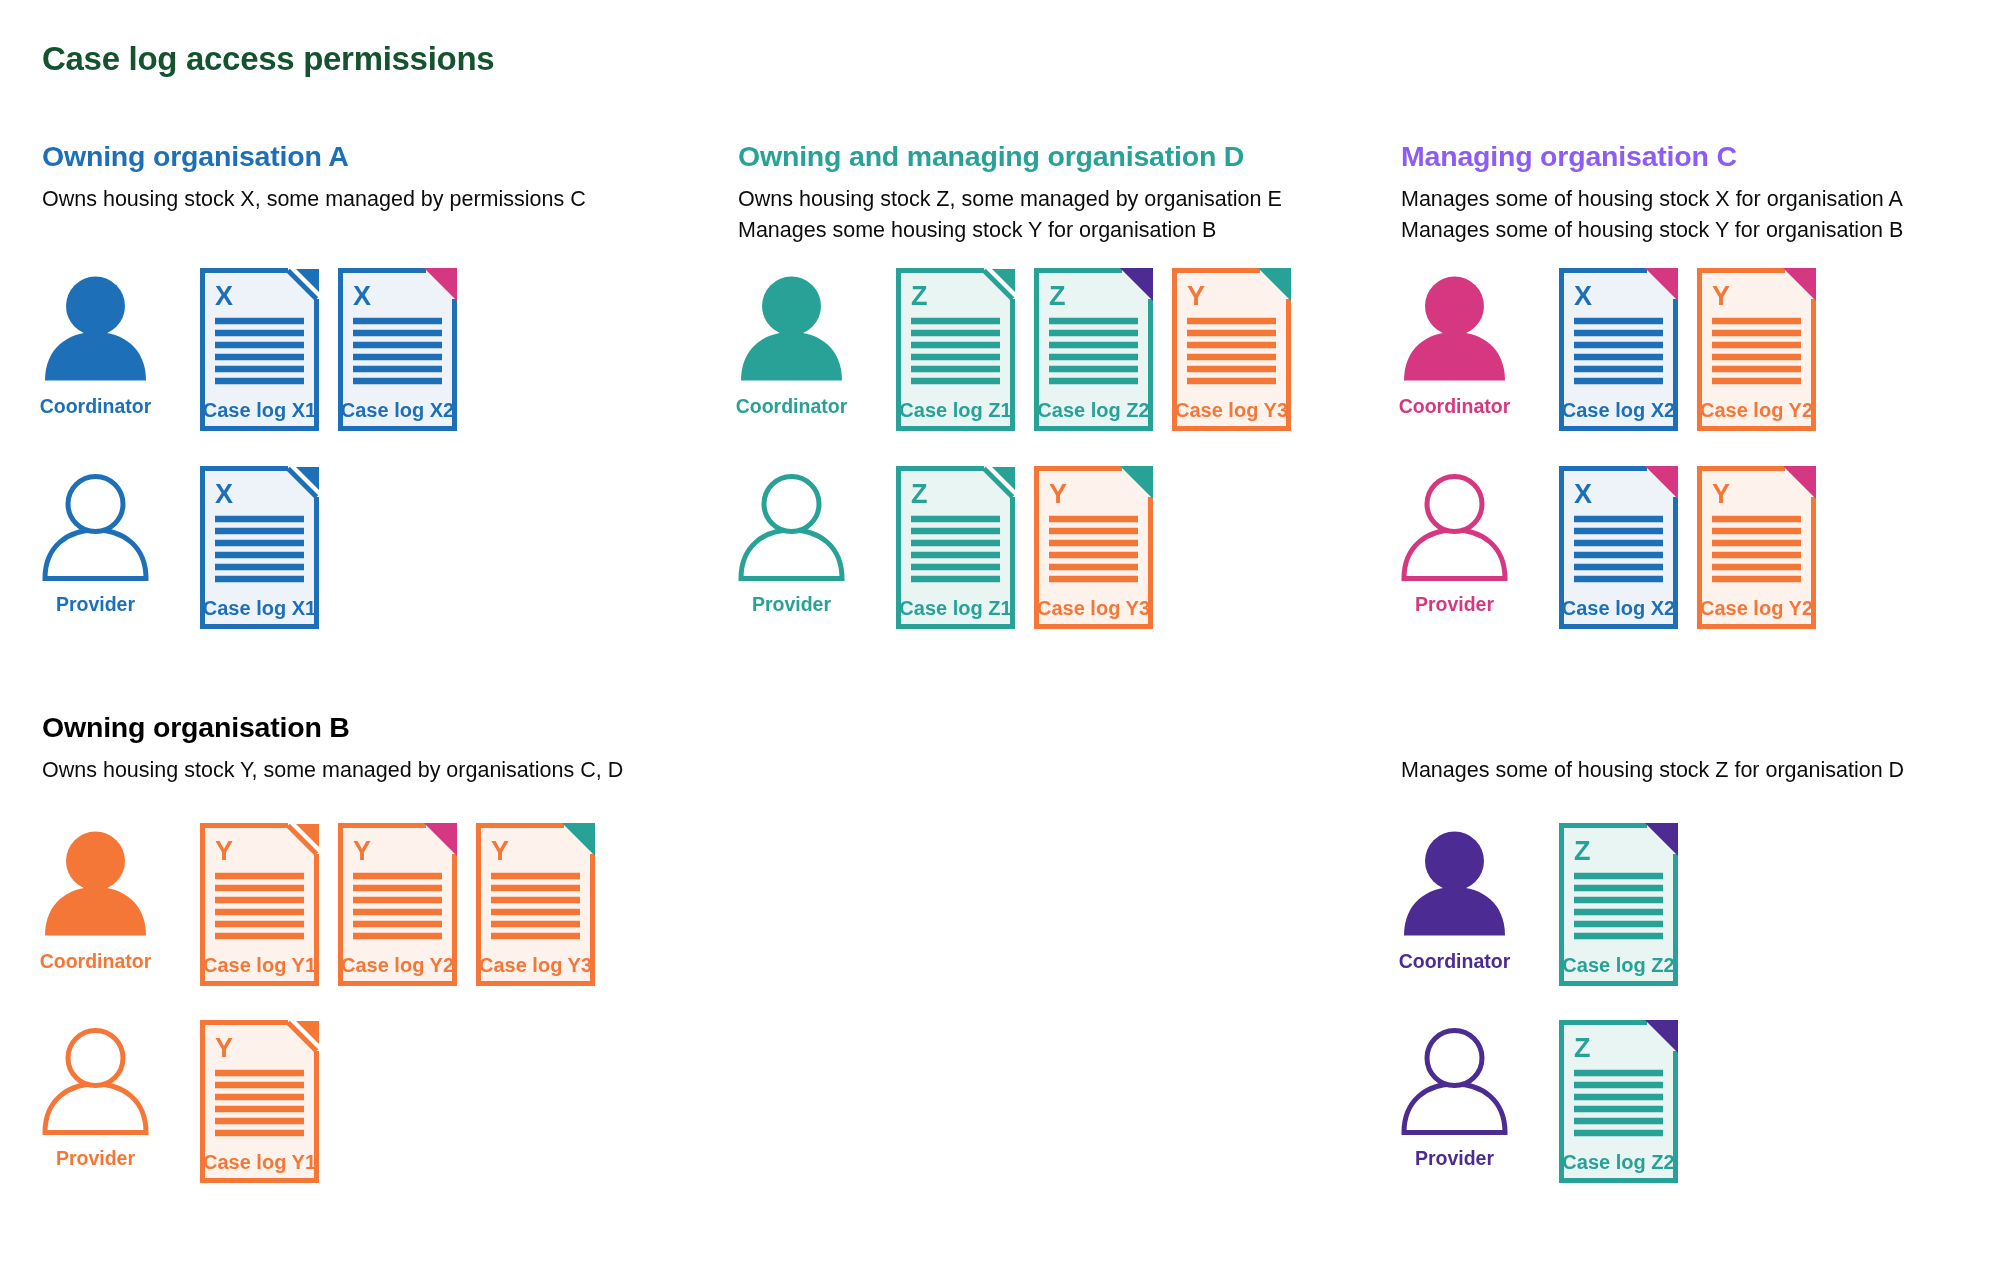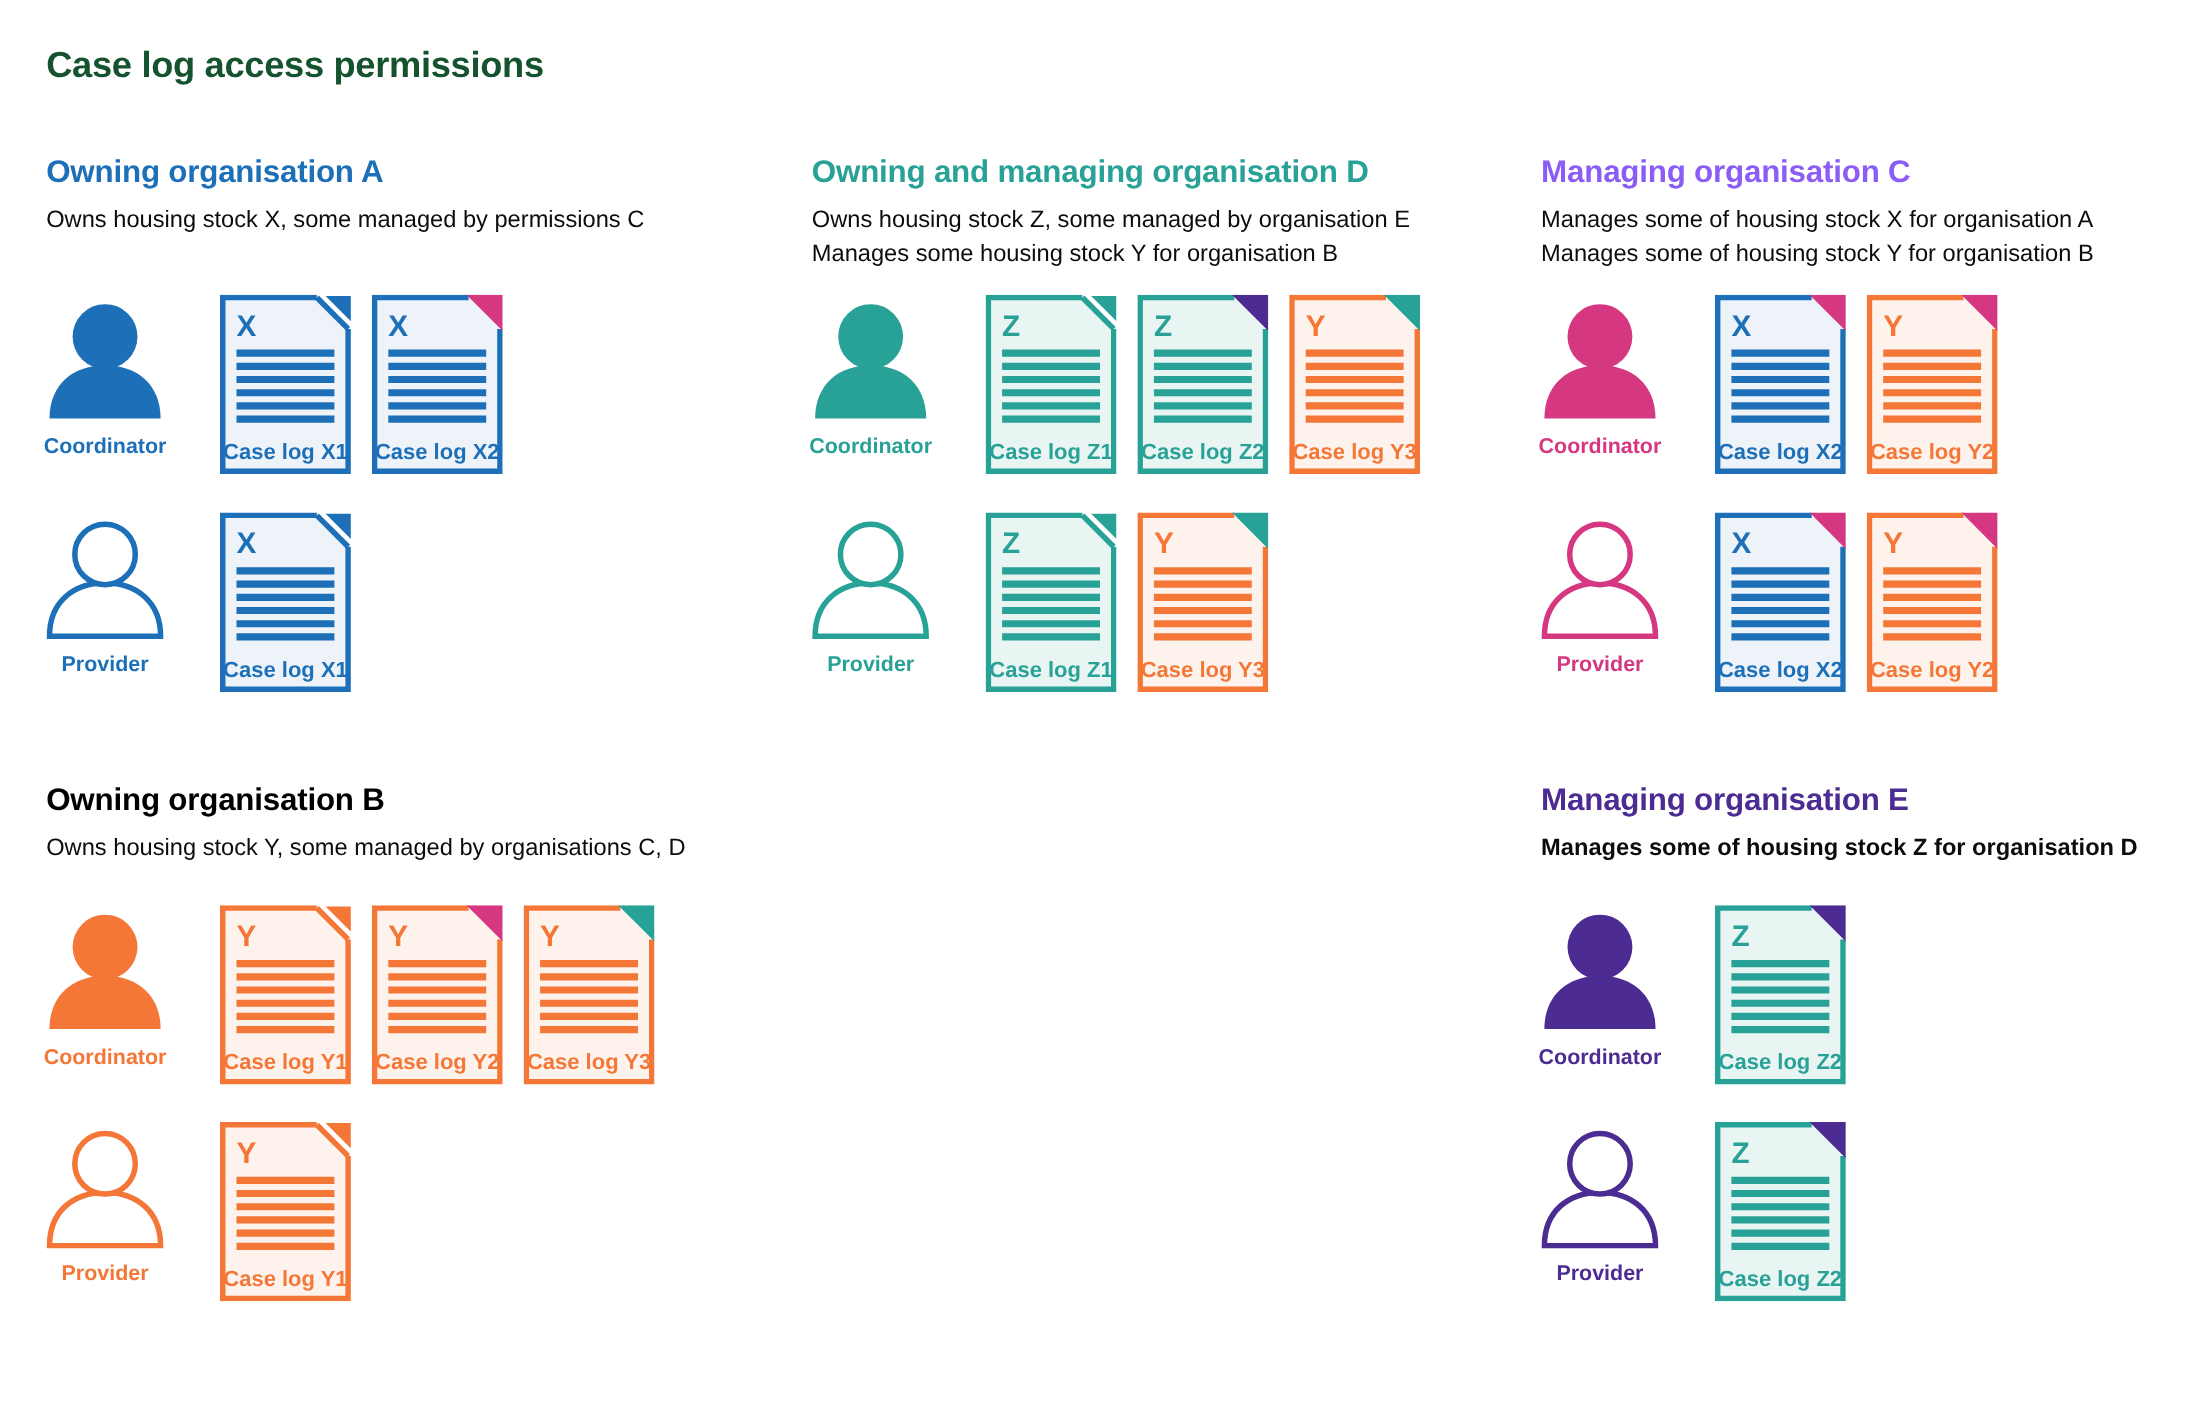--- a/index.html
+++ b/index.html
@@ -286,22 +286,21 @@
           <line x1="15" x2="104" y1="65" y2="65" stroke="#f47738" stroke-width="6.5"></line>
           <line x1="15" x2="104" y1="77" y2="77" stroke="#f47738" stroke-width="6.5"></line>
           <line x1="15" x2="104" y1="89" y2="89" stroke="#f47738" stroke-width="6.5"></line>
           <line x1="15" x2="104" y1="101" y2="101" stroke="#f47738" stroke-width="6.5"></line>
           <line x1="15" x2="104" y1="113" y2="113" stroke="#f47738" stroke-width="6.5"></line>
           <text x="15" y="37" fill="#f47738" class="doc-letter">Y</text>
           <text x="59.5" y="149" fill="#f47738" text-anchor="middle" class="doc-label">Case log Y1</text>
         </svg>
       </div>
       <div class="section" style="left: 1401px;">
-        <div class="sec-heading" style="top: 711px; color: rgb(76, 44, 146);">Managing organisation E</div>
-        <div class="sec-desc" style="top: 758px; font-weight: bold;">Manages some of housing stock Z for organisation D</div>
+        <div class="sec-desc" style="top: 758px;">Manages some of housing stock Z for organisation D</div>
         <svg class="person-svg" width="107" height="108" viewBox="0 0 107 108" style="left: 0px; top: 830px;">
           <path d="M3 105.5 C3 73.5 25.5 57 53.5 57 C81.5 57 104 73.5 104 105.5 Z" fill="#4c2c92"></path>
           <circle cx="53.5" cy="31" r="29.5" fill="#4c2c92"></circle>
         </svg>
         <div class="role-label" style="left: -25px; top: 950px; color: rgb(76, 44, 146);">Coordinator</div>
         <svg class="doc-svg" width="119" height="163" viewBox="0 0 119 163" style="left: 158px; top: 823px;">
           <polygon points="2.5,2.5 88,2.5 116.5,31 116.5,160.5 2.5,160.5" fill="#e9f5f3"></polygon>
           <path d="M88 2.5 H2.5 V160.5 H116.5 V31" fill="none" stroke="#28a197" stroke-width="5"></path>
           <polygon points="86,0 119,0 119,33" fill="#4c2c92"></polygon>
           <line x1="15" x2="104" y1="53" y2="53" stroke="#28a197" stroke-width="6.5"></line>

